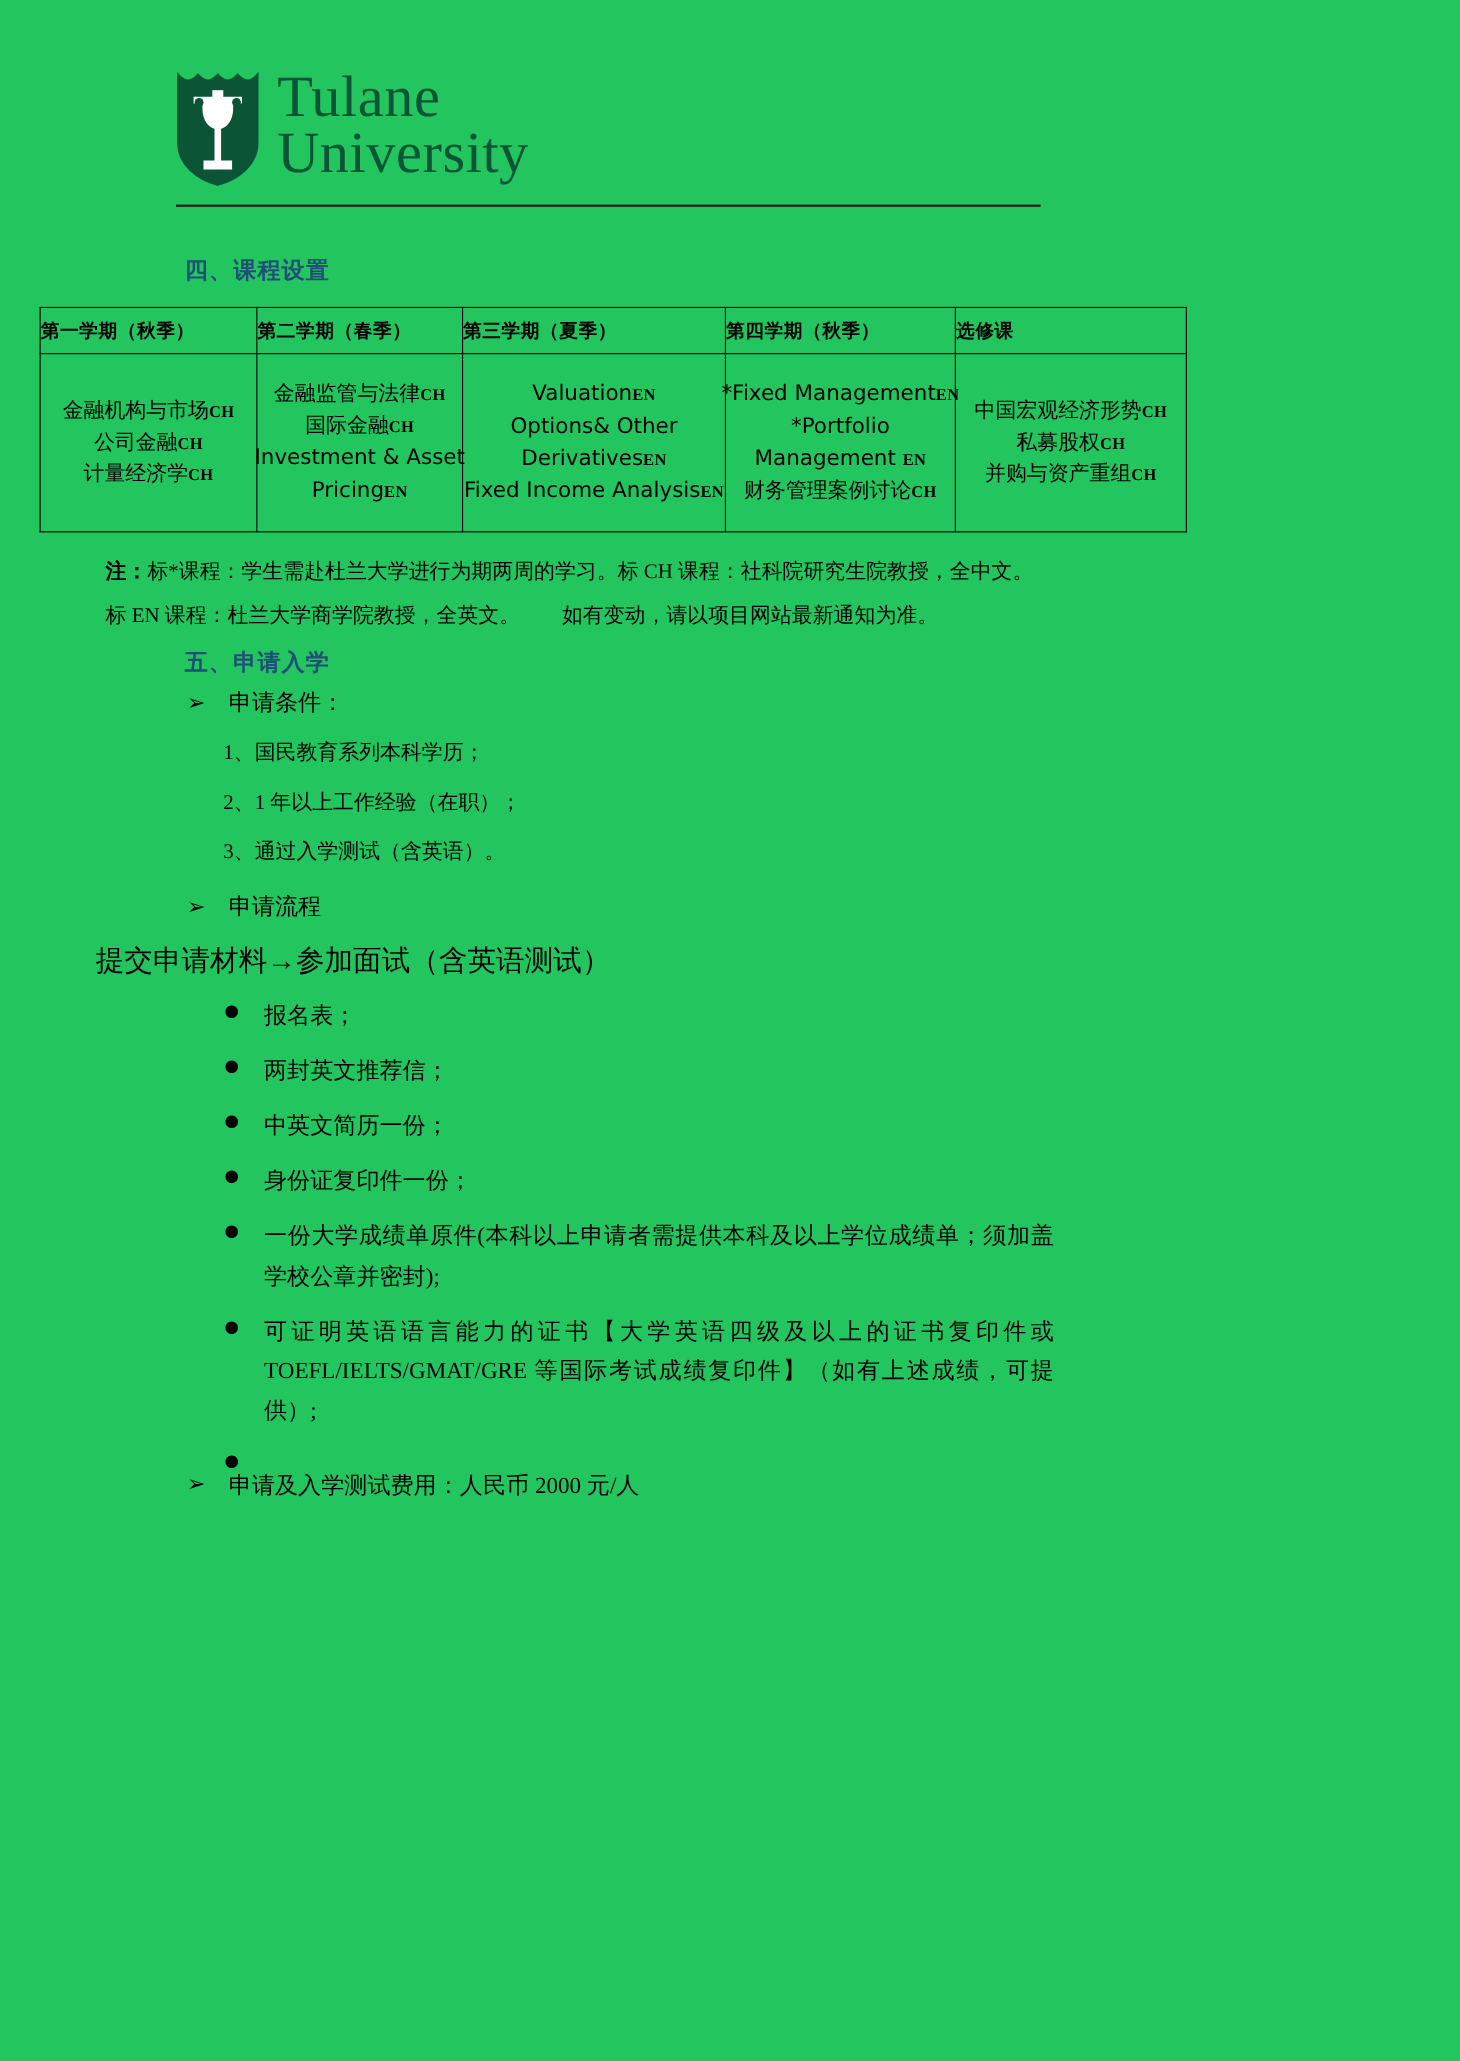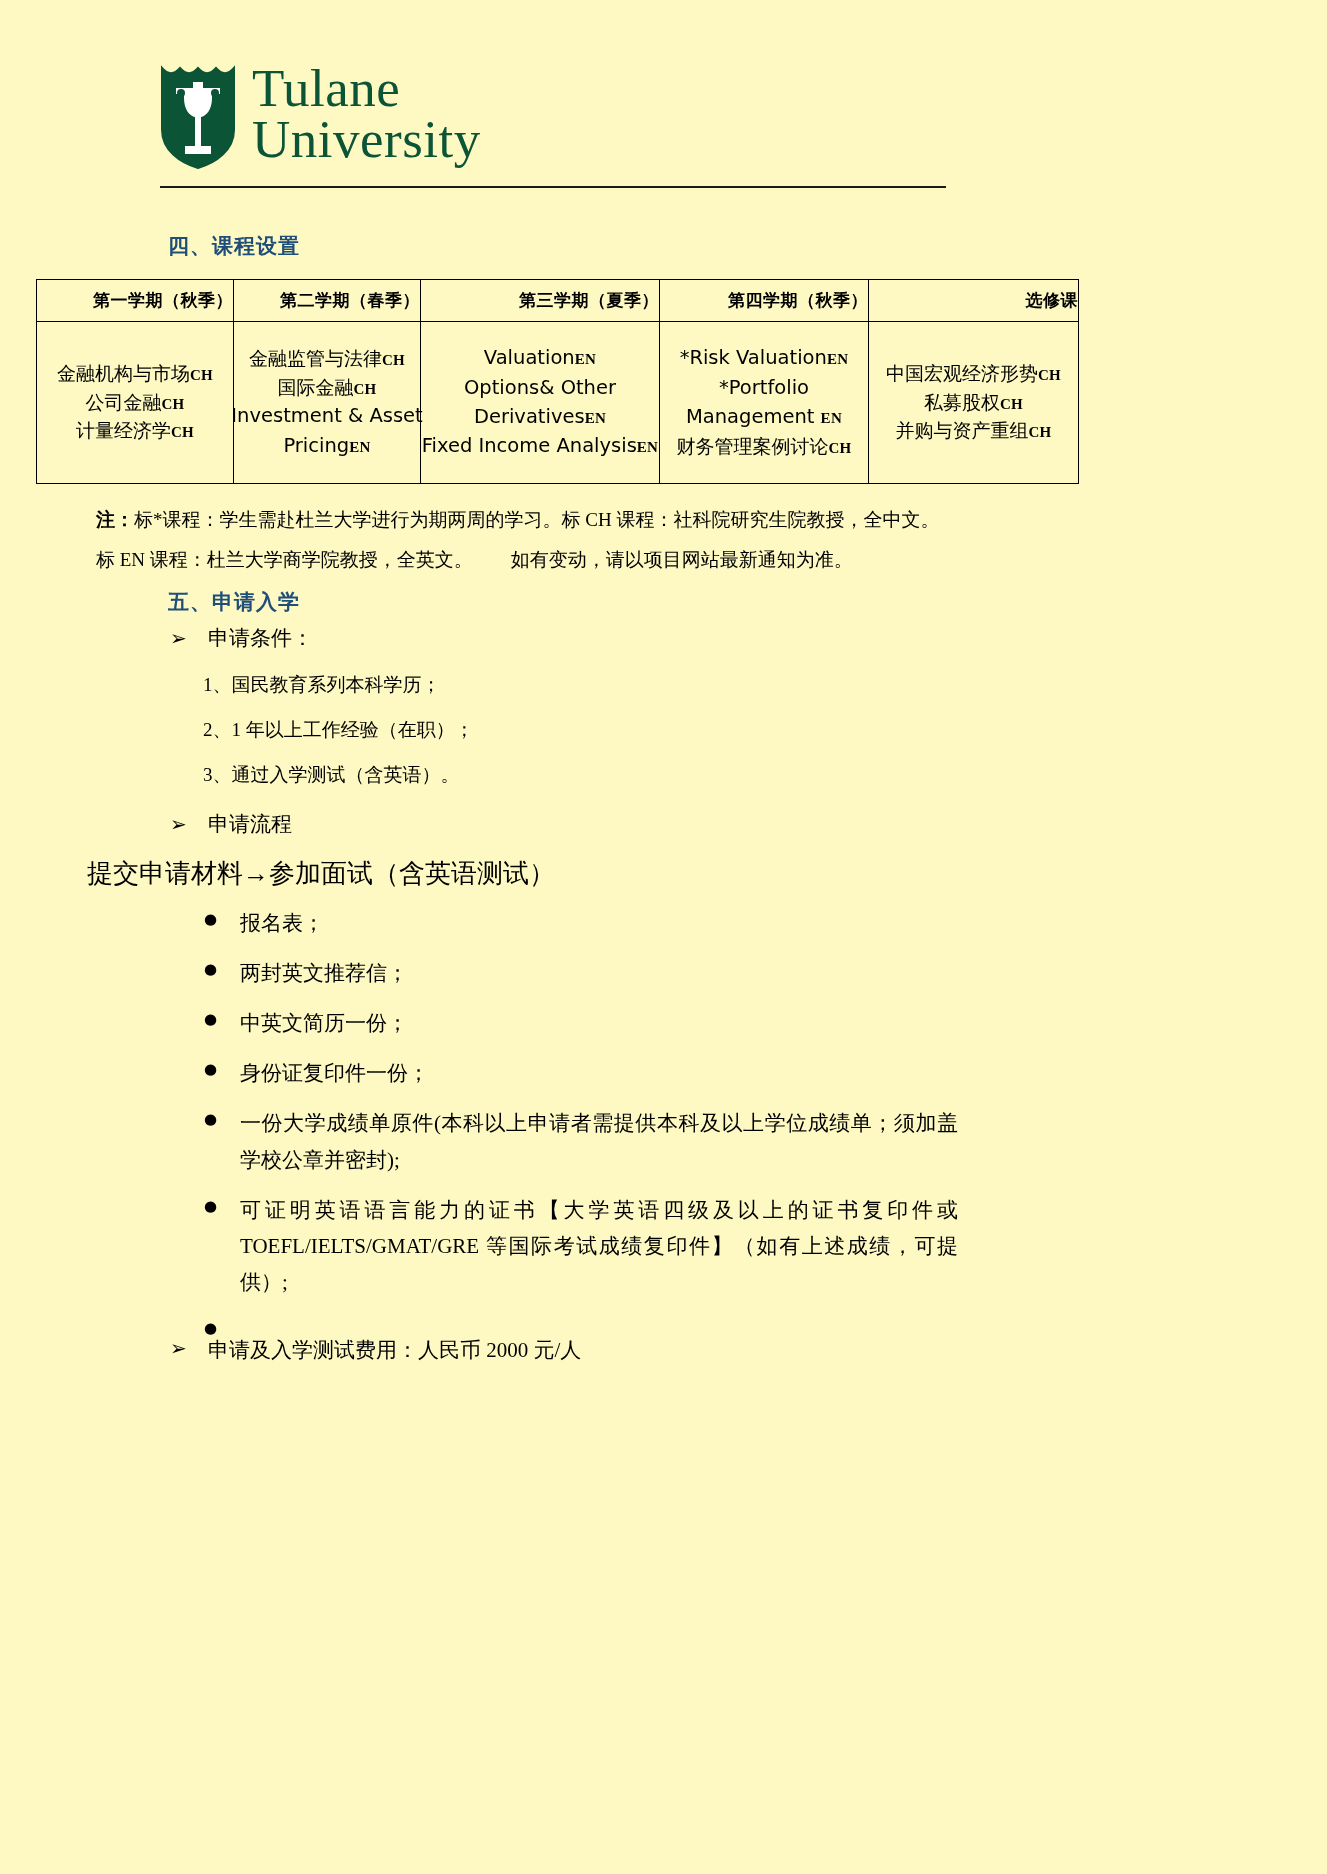--- a/index.html
+++ b/index.html
@@ -14,21 +14,21 @@
     font-family: "Liberation Serif", "DejaVu Serif", serif;
     color: #000000;
     overflow: hidden;
   }
 
   .page {
     position: absolute;
     left: 0; top: 0;
     width: 1327px;
     height: 1874px;
-    background: #fef9c3;
+    background: #22c55e;
   }
 
   
   .header {
     position: absolute;
     left: 160px;
     top: 62px;
     width: 1010px;
     height: 132px;
   }
@@ -85,21 +85,21 @@
   .course-table {
     position: absolute;
     left: 36px;
     top: 279px;
     width: 1037px;
     border-collapse: collapse;
     table-layout: fixed;
   }
   .course-table td, .course-table th {
     border: 1px solid #000000;
-    text-align: right;
+    text-align: left;
     vertical-align: middle;
     padding: 0;
   }
   .course-table thead th {
     height: 41px;
     font-family: "DejaVu Sans", "Liberation Sans", sans-serif;
     font-weight: bold;
     font-size: 17px;
     letter-spacing: 0.5px;
     color: #000;
@@ -329,21 +329,21 @@
             </div>
             <div class="c-line en">
               <span>Fixed Income Analysis</span><span class="tagen">EN</span>
             </div>
           </div>
         </td>
 
         <td class="col4">
           <div class="cell-lines">
             <div class="c-line en">
-              <span>*Risk Valuation</span><span class="tagen">EN</span>
+              <span>*Fixed Management</span><span class="tagen">EN</span>
             </div>
             <div class="c-line en">
               <span>*Portfolio</span>
             </div>
             <div class="c-line en">
               <span>Management </span><span class="tagen">EN</span>
             </div>
             <div class="c-line zh">
               <span>财务管理案例讨论</span><span class="tagch">CH</span>
             </div>

